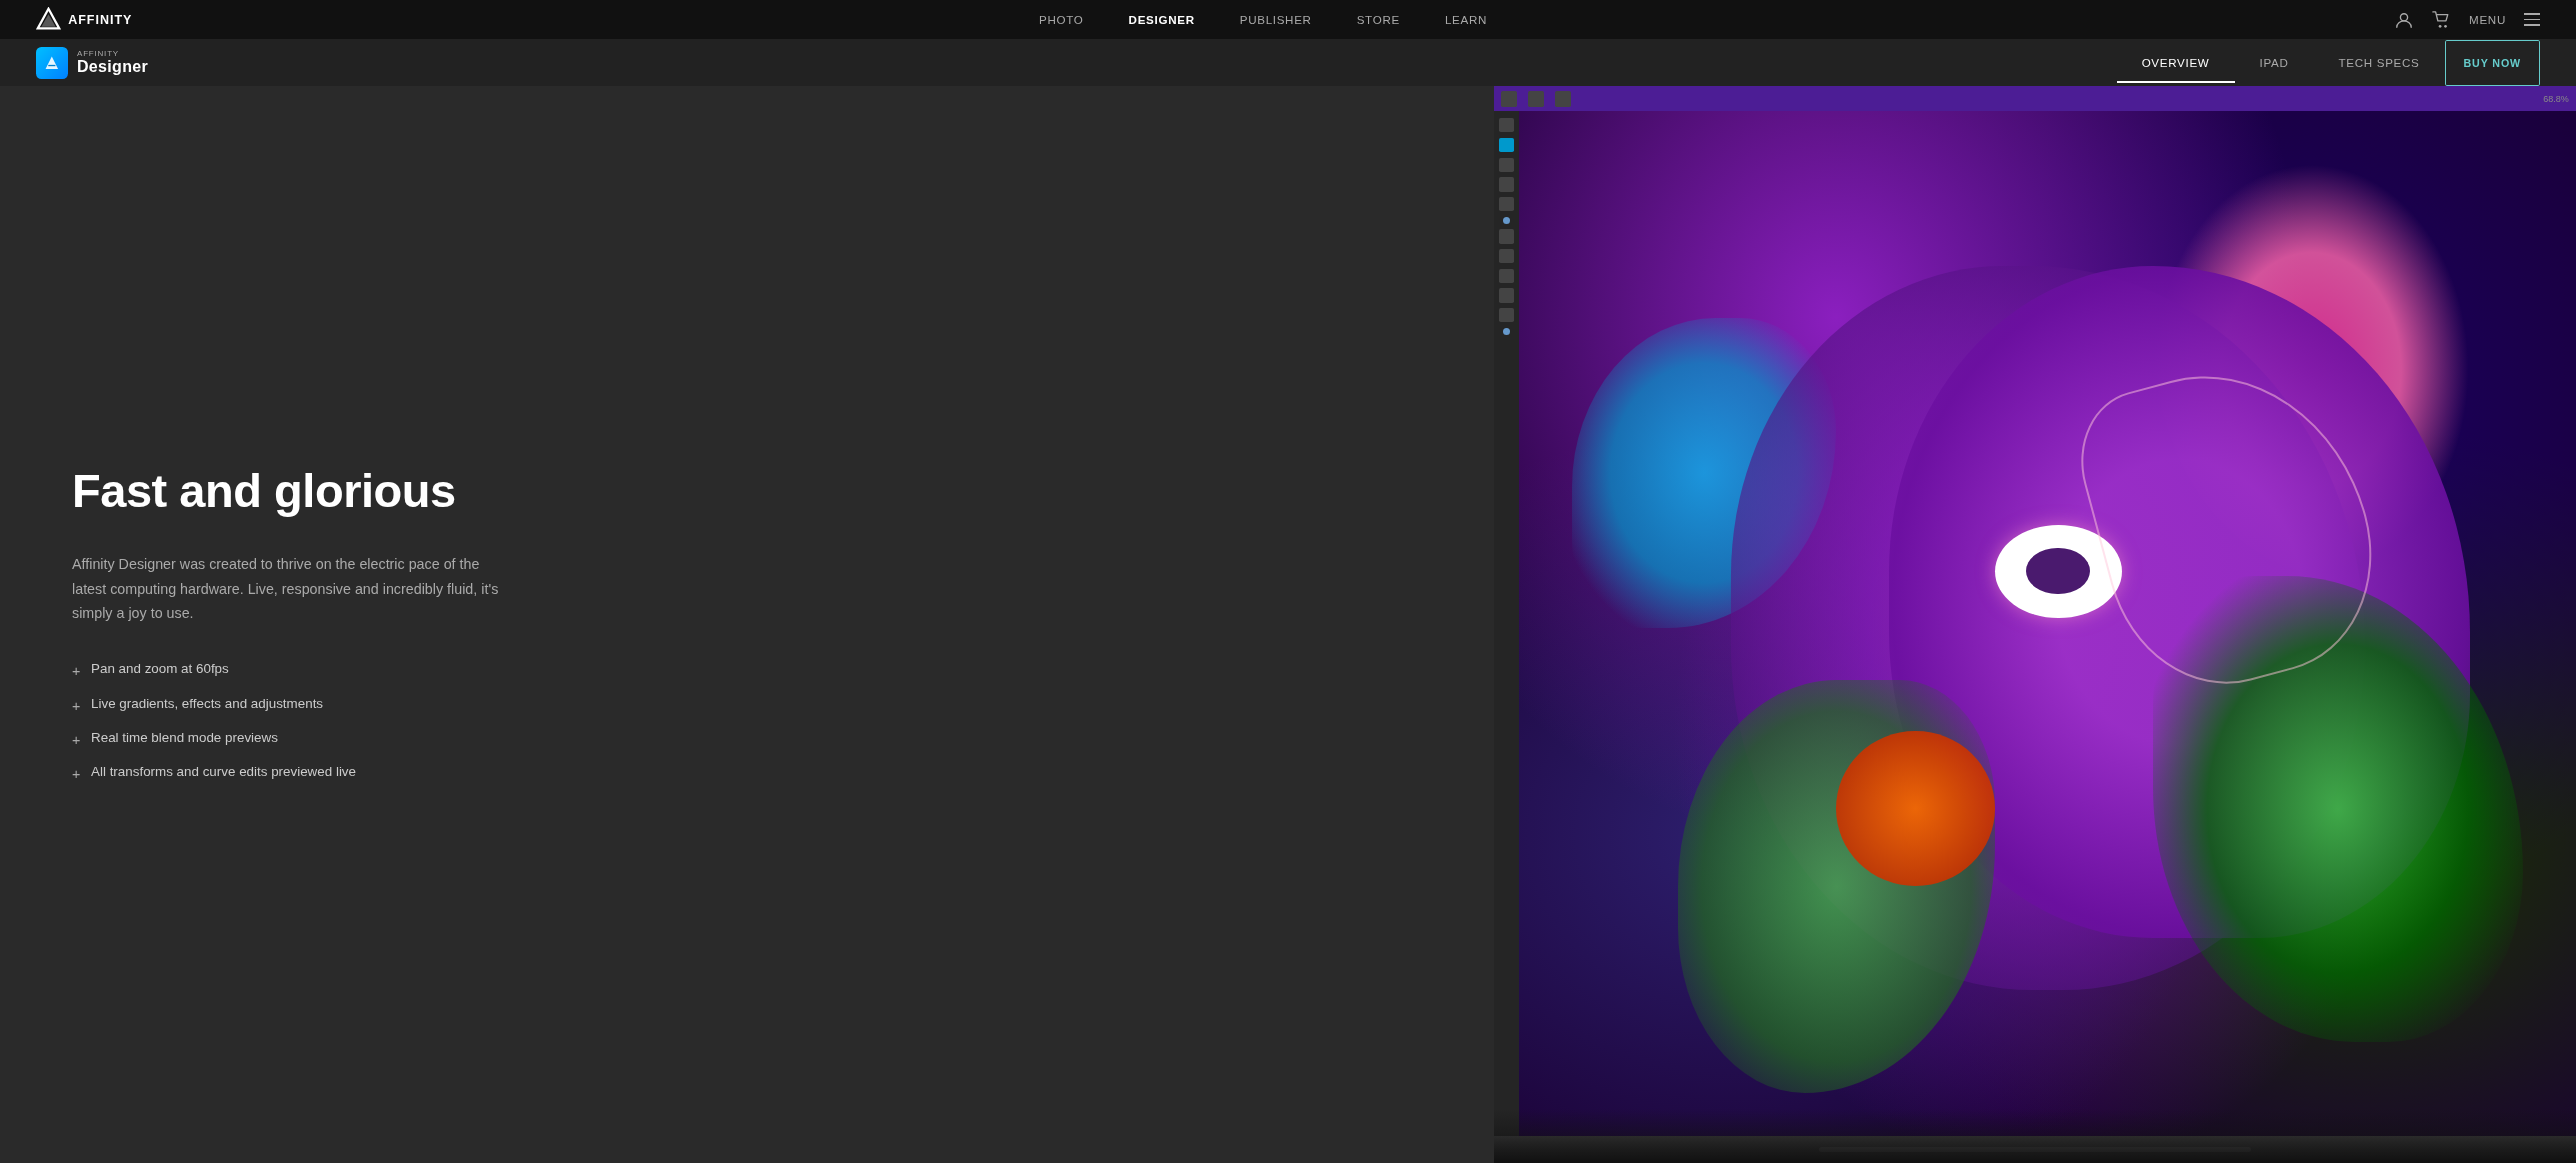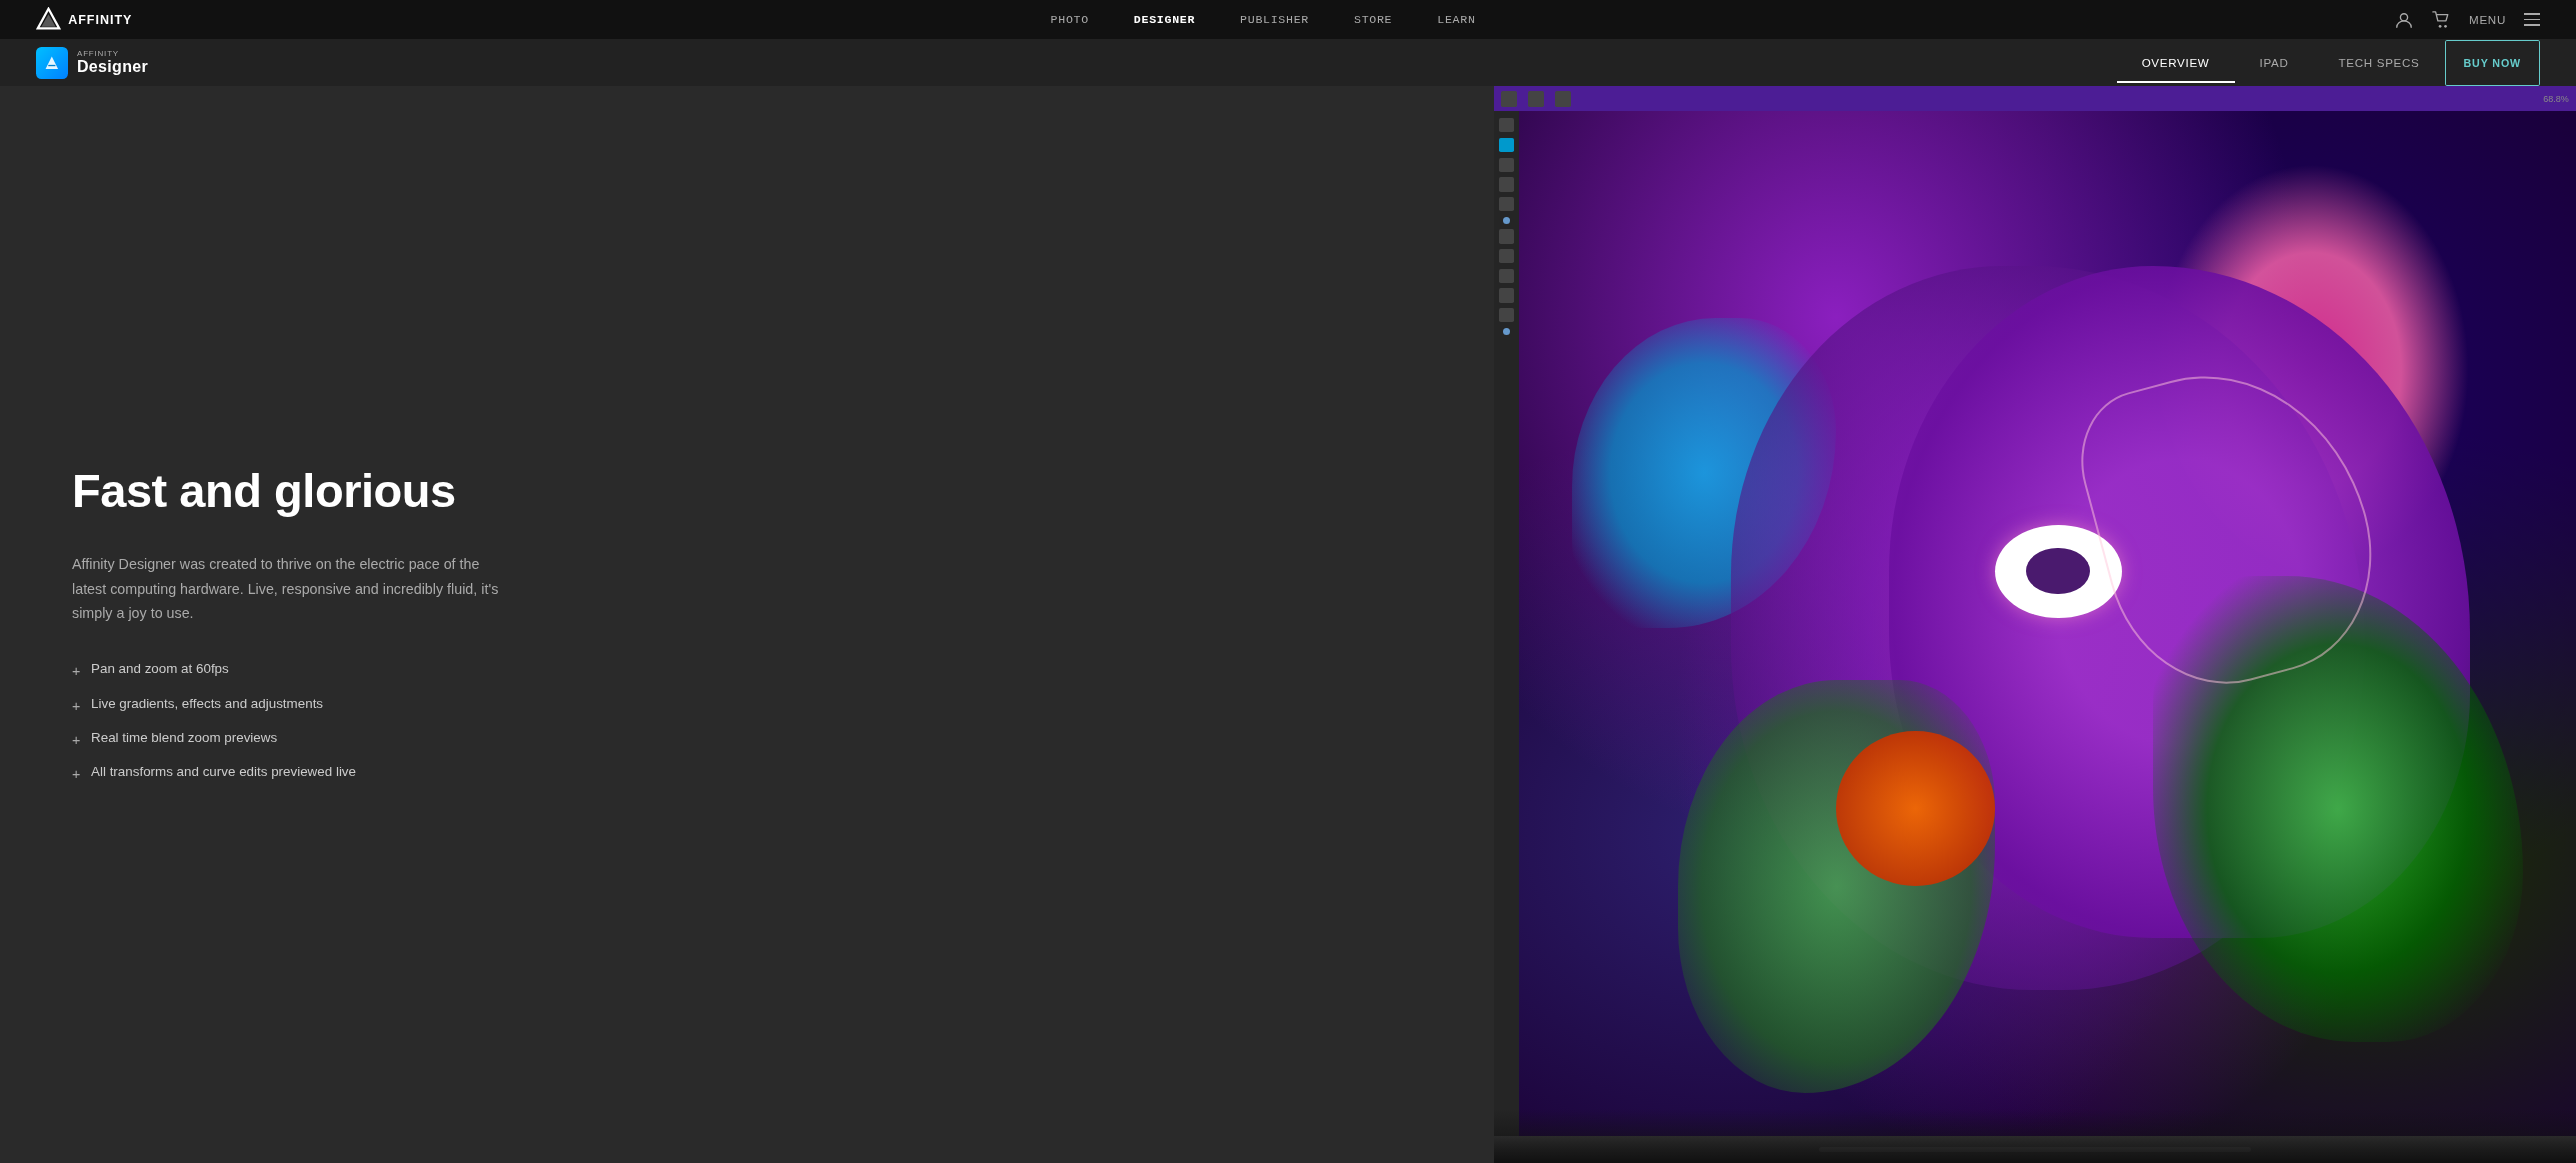--- a/index.html
+++ b/index.html
@@ -49,21 +49,20 @@
     }
 
     .top-nav-link {
       color: #aaa;
       font-size: 11.6px;
       font-weight: 500;
       letter-spacing: 0.06em;
       text-transform: uppercase;
       cursor: pointer;
       text-decoration: none;
-      font-family: Liberation Mono, monospace;
     }
 
     .top-nav-link.active {
       color: #fff;
       font-weight: 700;
     }
 
     .top-nav-right {
       display: flex;
       align-items: center;
@@ -588,21 +587,21 @@
       <li class="feature-item">
         <span class="feature-plus">+</span>
         <span>Pan and zoom at 60fps</span>
       </li>
       <li class="feature-item">
         <span class="feature-plus">+</span>
         <span>Live gradients, effects and adjustments</span>
       </li>
       <li class="feature-item">
         <span class="feature-plus">+</span>
-        <span>Real time blend zoom previews</span>
+        <span>Real time blend mode previews</span>
       </li>
       <li class="feature-item">
         <span class="feature-plus">+</span>
         <span>All transforms and curve edits previewed live</span>
       </li>
     </ul>
   </div>
 
   <div class="right-panel">
     <div class="app-screenshot">

